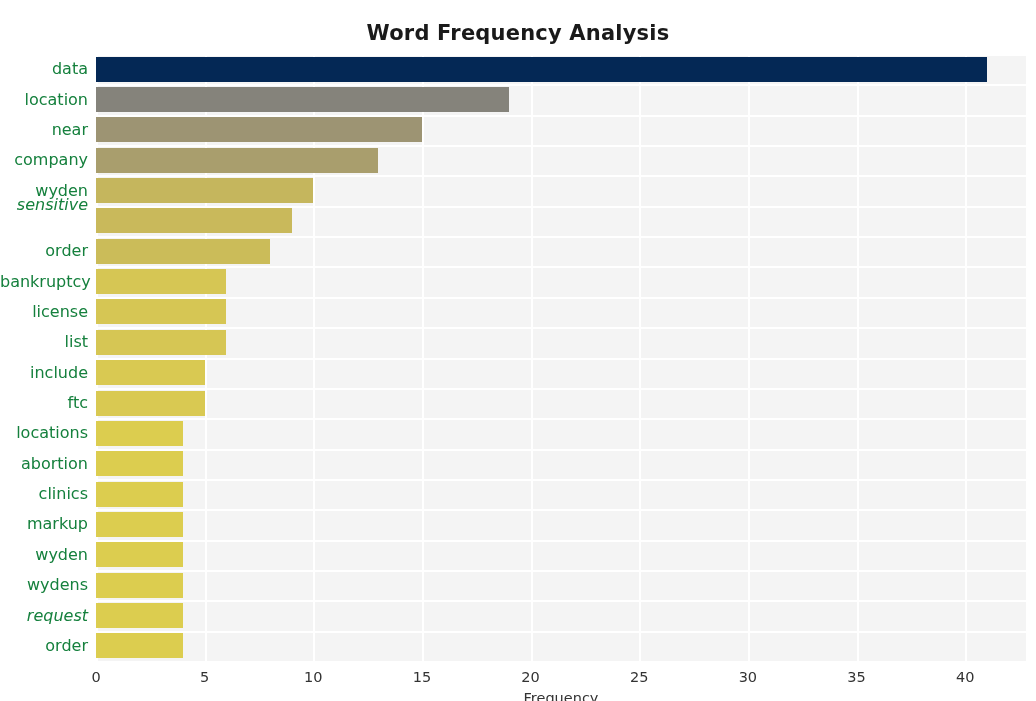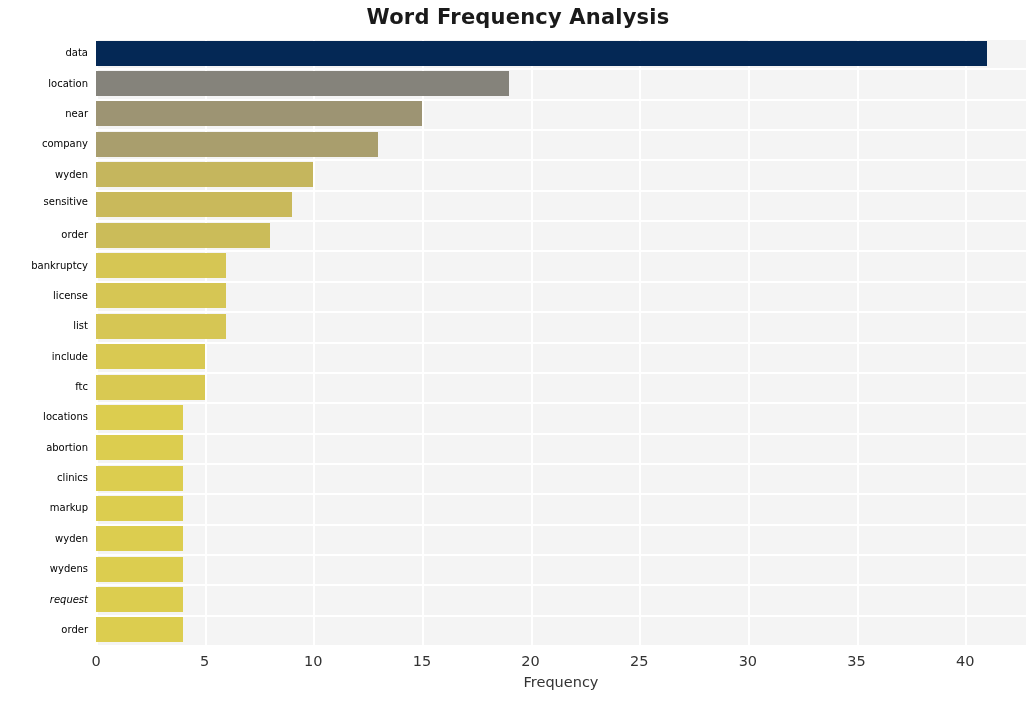--- a/index.html
+++ b/index.html
@@ -11,20 +11,21 @@
     width: 1036px;
     height: 701px;
     font-family: "DejaVu Sans", "Liberation Sans", sans-serif;
     overflow: hidden;
   }
   #figure {
     position: relative;
     width: 1036px;
     height: 635px;
     background: #ffffff;
+    margin-top: 16px;
   }
   #chart-title {
     position: absolute;
     left: 0;
     top: 5px;
     width: 1036px;
     text-align: center;
     font-size: 21px;
     font-weight: bold;
     color: #1a1a1a;
@@ -63,22 +64,22 @@
     left: 0;
     top: 38px;
     width: 88px;
     height: 607px;
   }
   .ylabel {
     position: absolute;
     right: 0;
     width: 88px;
     text-align: right;
-    font-size: 10px;
-    color: #000000;
+    font-size: 16px;
+    color: #15803d;
     line-height: 16px;
   }
   #xlabels {
     position: absolute;
     left: 0;
     top: 645px;
     width: 1036px;
     height: 30px;
   }
   .xlabel {
@@ -165,21 +166,21 @@
         <div class="bar" title="order: 4" style="width: 86.9159px; top: 579.325px; background: rgb(220, 205, 79);"></div>
       </div>
   </div>
 
   <div id="ylabels">
       <div class="ylabel" style="top: 7.175px;">data</div>
       <div class="ylabel" style="top: 37.525px;">location</div>
       <div class="ylabel" style="top: 67.875px;">near</div>
       <div class="ylabel" style="top: 98.225px;">company</div>
       <div class="ylabel" style="top: 128.575px;">wyden</div>
-      <div class="ylabel" style="top: 156px;">sensitive</div>
+      <div class="ylabel" style="top: 143px; font-style: italic;">sensitive</div>
       <div class="ylabel" style="top: 189.275px;">order</div>
       <div class="ylabel" style="top: 219.625px;">bankruptcy</div>
       <div class="ylabel" style="top: 249.975px;">license</div>
       <div class="ylabel" style="top: 280.325px;">list</div>
       <div class="ylabel" style="top: 310.675px;">include</div>
       <div class="ylabel" style="top: 341.025px;">ftc</div>
       <div class="ylabel" style="top: 371.375px;">locations</div>
       <div class="ylabel" style="top: 401.725px;">abortion</div>
       <div class="ylabel" style="top: 432.075px;">clinics</div>
       <div class="ylabel" style="top: 462.425px; padding-left: 14px;">markup</div>

